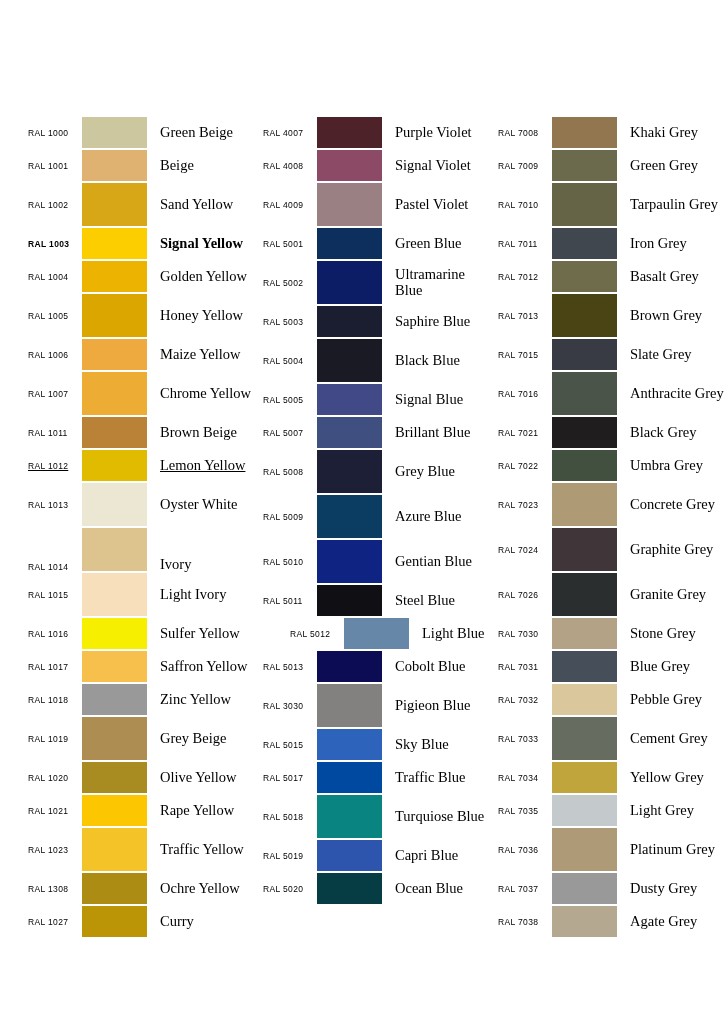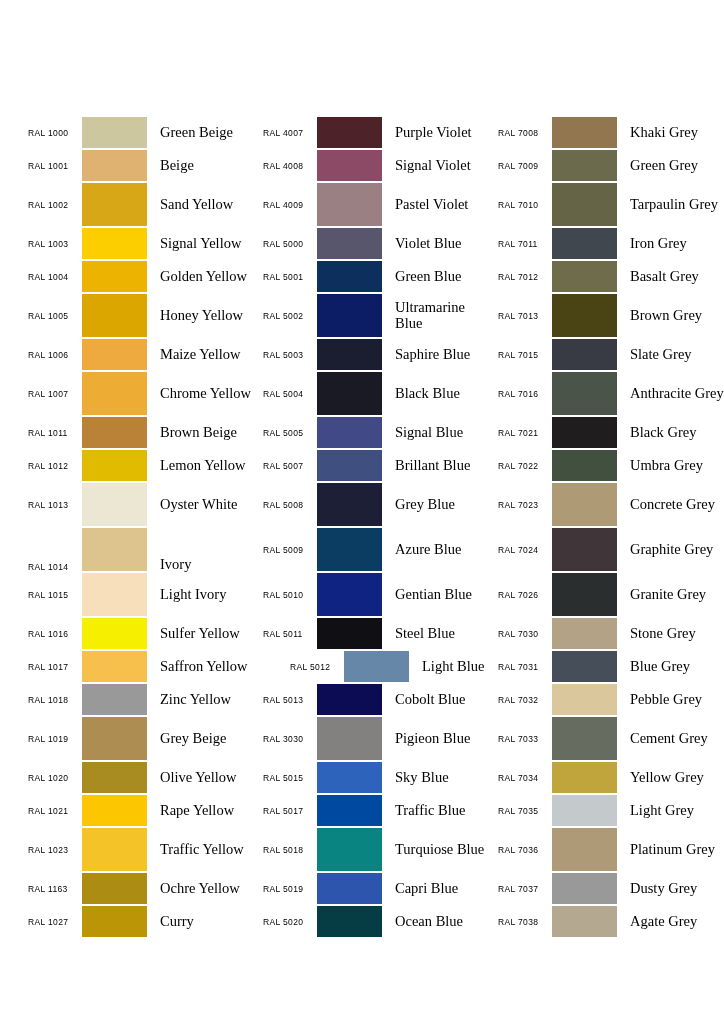--- a/index.html
+++ b/index.html
@@ -99,21 +99,21 @@
         <div class="ral-row" style="height: 33px;">
           <div class="ral-code">RAL 1001</div>
           <div class="ral-swatch" style="background: rgb(224, 178, 113);"></div>
           <div class="ral-name">Beige</div>
         </div>
         <div class="ral-row" style="height: 45px;">
           <div class="ral-code">RAL 1002</div>
           <div class="ral-swatch" style="background: rgb(216, 167, 24);"></div>
           <div class="ral-name">Sand Yellow</div>
         </div>
-        <div class="ral-row" style="height: 33px;">
+        <div class="ral-row" style="height: 33px; font-weight: bold;">
           <div class="ral-code">RAL 1003</div>
           <div class="ral-swatch" style="background: rgb(252, 206, 0);"></div>
           <div class="ral-name">Signal Yellow</div>
         </div>
         <div class="ral-row" style="height: 33px;">
           <div class="ral-code">RAL 1004</div>
           <div class="ral-swatch" style="background: rgb(236, 179, 0);"></div>
           <div class="ral-name">Golden Yellow</div>
         </div>
         <div class="ral-row" style="height: 45px;">
@@ -129,21 +129,21 @@
         <div class="ral-row" style="height: 45px;">
           <div class="ral-code">RAL 1007</div>
           <div class="ral-swatch" style="background: rgb(237, 172, 52);"></div>
           <div class="ral-name">Chrome Yellow</div>
         </div>
         <div class="ral-row" style="height: 33px;">
           <div class="ral-code">RAL 1011</div>
           <div class="ral-swatch" style="background: rgb(185, 130, 55);"></div>
           <div class="ral-name">Brown Beige</div>
         </div>
-        <div class="ral-row" style="height: 33px;">
+        <div class="ral-row" style="height: 33px; text-decoration: underline;">
           <div class="ral-code">RAL 1012</div>
           <div class="ral-swatch" style="background: rgb(224, 187, 0);"></div>
           <div class="ral-name">Lemon Yellow</div>
         </div>
         <div class="ral-row" style="height: 45px;">
           <div class="ral-code">RAL 1013</div>
           <div class="ral-swatch" style="background: rgb(236, 231, 211);"></div>
           <div class="ral-name">Oyster White</div>
         </div>
         <div class="ral-row" style="height: 45px; align-items: flex-end;">
@@ -185,21 +185,21 @@
           <div class="ral-code">RAL 1021</div>
           <div class="ral-swatch" style="background: rgb(252, 199, 0);"></div>
           <div class="ral-name">Rape Yellow</div>
         </div>
         <div class="ral-row" style="height: 45px;">
           <div class="ral-code">RAL 1023</div>
           <div class="ral-swatch" style="background: rgb(244, 195, 39);"></div>
           <div class="ral-name two-line">Traffic Yellow</div>
         </div>
         <div class="ral-row" style="height: 33px;">
-          <div class="ral-code">RAL 1163</div>
+          <div class="ral-code">RAL 1308</div>
           <div class="ral-swatch" style="background: rgb(173, 140, 19);"></div>
           <div class="ral-name">Ochre Yellow</div>
         </div>
         <div class="ral-row" style="height: 33px;">
           <div class="ral-code">RAL 1027</div>
           <div class="ral-swatch" style="background: rgb(187, 149, 5);"></div>
           <div class="ral-name">Curry</div>
         </div>
       </div>
       <div class="ral-column">
@@ -210,25 +210,20 @@
         </div>
         <div class="ral-row" style="height: 33px;">
           <div class="ral-code">RAL 4008</div>
           <div class="ral-swatch" style="background: rgb(140, 74, 103);"></div>
           <div class="ral-name">Signal Violet</div>
         </div>
         <div class="ral-row" style="height: 45px;">
           <div class="ral-code">RAL 4009</div>
           <div class="ral-swatch" style="background: rgb(155, 128, 131);"></div>
           <div class="ral-name">Pastel Violet</div>
-        </div>
-        <div class="ral-row" style="height: 33px;">
-          <div class="ral-code">RAL 5000</div>
-          <div class="ral-swatch" style="background: rgb(87, 86, 109);"></div>
-          <div class="ral-name">Violet Blue</div>
         </div>
         <div class="ral-row" style="height: 33px;">
           <div class="ral-code">RAL 5001</div>
           <div class="ral-swatch" style="background: rgb(12, 47, 94);"></div>
           <div class="ral-name">Green Blue</div>
         </div>
         <div class="ral-row" style="height: 45px;">
           <div class="ral-code">RAL 5002</div>
           <div class="ral-swatch" style="background: rgb(12, 29, 102);"></div>
           <div class="ral-name two-line">Ultramarine Blue</div>

